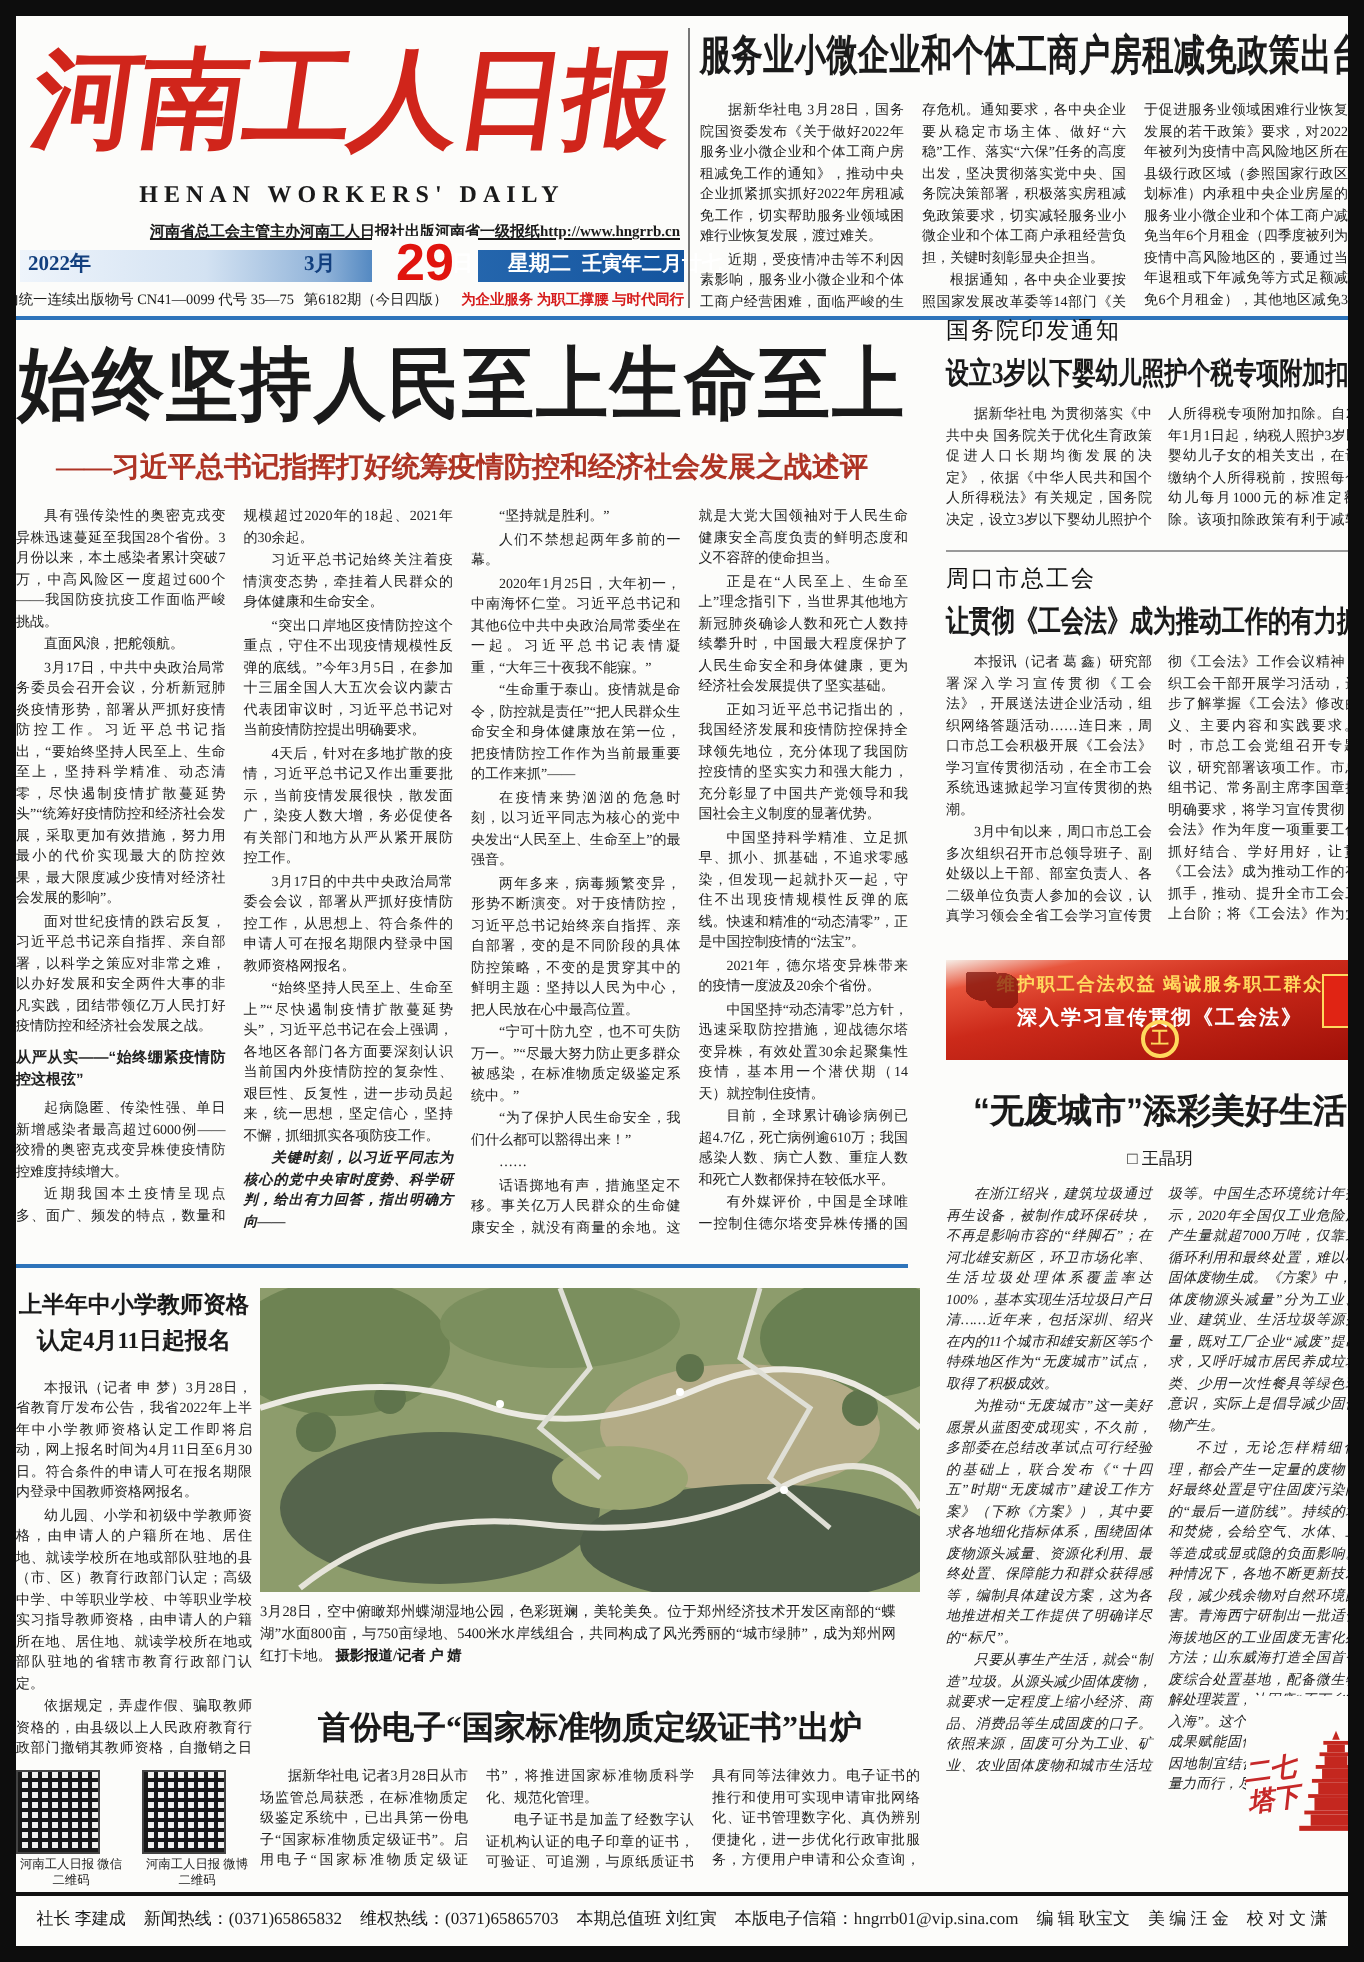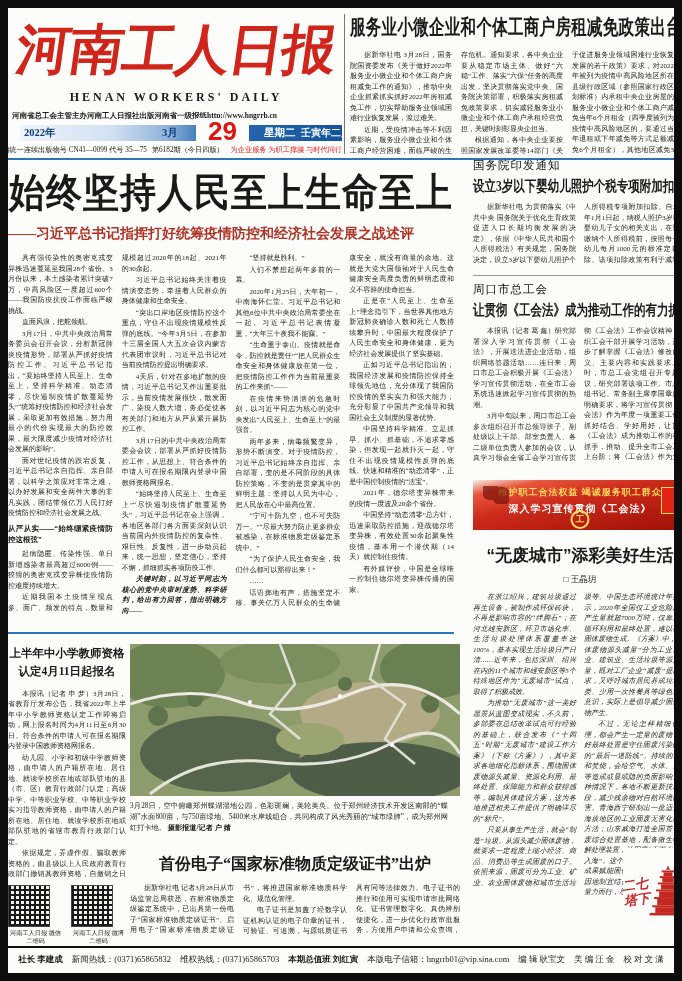--- a/index.html
+++ b/index.html
@@ -10,40 +10,40 @@
   .justify{text-align:justify;text-justify:inter-ideograph;}
   .tiny{font-size:7px;line-height:1.5;color:#222;}
   .cols2{column-count:2;column-gap:8px;}
   .cols3{column-count:3;column-gap:9px;}
   .cols4{column-count:4;column-gap:9px;}
   .sans{font-family:"Liberation Sans","DejaVu Sans",sans-serif;}
   .ofh{overflow:hidden;}
   
   .calligraphy{font-size:54px;line-height:80px;font-weight:bold;color:#d0251b;text-align:center;letter-spacing:-1px;transform:skewX(-8deg);white-space:nowrap;}
   .mast-en{text-align:center;font-weight:bold;font-size:12px;letter-spacing:3px;margin-top:0;}
-  .mast-info{display:flex;justify-content:flex-start;font-size:7.5px;font-weight:bold;margin-top:6px;padding:0 2px;}
-  .date-bar{position:relative;height:16px;margin-top:4px;background:linear-gradient(90deg,#eef4fb 0%,#d3e2f2 28%,#8fb2d8 46%,#2a6cb2 58%,#14549e 100%);margin-left:10px;}
+  .mast-info{display:flex;justify-content:flex-end;font-size:7.5px;font-weight:bold;margin-top:6px;padding:0 2px;text-decoration:underline;}
+  .date-bar{position:relative;height:16px;margin-top:4px;background:linear-gradient(90deg,#eef4fb 0%,#d3e2f2 28%,#8fb2d8 46%,#2a6cb2 58%,#14549e 100%);}
   .db{position:absolute;top:2px;font-size:10.5px;font-weight:bold;line-height:12px;white-space:nowrap;}
   .db-year{left:4px;color:#123f7e;}
   .db-month{left:142px;color:#123f7e;}
   .db-29{left:176px;top:-7px;font-size:26px;line-height:26px;color:#e0140e;background:#fcfcfa;padding:0 12px;}
   .db-daychar{left:216px;color:#fff;}
   .db-week{left:244px;color:#fff;}
   .db-lunar{left:281px;color:#fff;font-size:10px;}
   .pub-line{display:flex;justify-content:flex-end;font-size:7.2px;margin-top:4px;white-space:nowrap;}
   .pub-right span{margin-left:5px;}
-  .slogan{color:#d61c1c;font-weight:normal;}
+  .slogan{color:#d61c1c;font-weight:bold;}
   .vrule{width:1px;background:#777;}
   
   .bluerule{background:#2e74ba;height:2px;}
   
   .tr-title{font-size:15.5px;font-weight:900;white-space:nowrap;transform:scaleY(1.35);transform-origin:top left;letter-spacing:0.3px;}
   
   .lead-title{font-size:36px;font-weight:900;text-align:center;letter-spacing:1px;white-space:nowrap;transform:scaleY(1.1);transform-origin:top center;}
-  .lead-sub{color:#ae3425;font-weight:bold;font-size:14px;margin-top:10px;white-space:nowrap;}
+  .lead-sub{text-align:center;color:#ae3425;font-weight:bold;font-size:14px;margin-top:10px;white-space:nowrap;}
   .lead-body p.sub{font-weight:bold;font-family:"Liberation Sans","DejaVu Sans",sans-serif;text-indent:0;margin:4px 0;font-size:7.5px;}
   .lead-body p.kai{font-style:italic;font-weight:bold;}
   
   .kicker{font-size:11.5px;letter-spacing:1px;color:#111;}
   .sb-title{font-weight:900;font-size:11.5px;white-space:nowrap;transform:scaleY(1.3);transform-origin:top left;margin-top:4px;}
   .sb-div{border:none;border-top:1px solid #999;margin:7px 0 6px 0;}
   .banner{position:relative;height:50px;margin-top:8px;background:linear-gradient(168deg,#f6efe8 0%,#e8553c 16%,#cc2a1a 42%,#9e0f07 100%);overflow:hidden;}
   .bl1{text-align:center;color:#ffd95e;font-weight:bold;font-size:9px;letter-spacing:1px;padding-top:6px;}
   .bl2{text-align:center;color:#fff;font-weight:bold;font-size:10px;margin-top:3px;letter-spacing:1px;}
   .emblem{position:absolute;left:50%;bottom:1px;transform:translateX(-50%);width:15px;height:15px;border-radius:50%;border:2px solid #ffd95e;color:#ffd95e;font-size:9px;line-height:14px;text-align:center;font-weight:bold;}
@@ -60,21 +60,21 @@
   .qrs{display:flex;gap:8px;margin-top:6px;}
   .qr-box{width:40px;height:40px;border:1px solid #444;background:repeating-linear-gradient(0deg,#1a1a1a 0 2px,transparent 2px 5px),repeating-linear-gradient(90deg,#1a1a1a 0 2px,#f2f2f0 2px 5px);}
   .qr-label{font-size:6.2px;text-align:center;line-height:1.35;margin-top:2px;}
   
   .caption{font-size:7.2px;line-height:1.5;margin-top:5px;}
   .credit{font-weight:bold;}
   .cert-title{text-align:center;font-weight:900;font-size:16px;white-space:nowrap;}
   
   .footer{border-top:2px solid #111;padding-top:6px;}
   .f-line{display:flex;justify-content:center;gap:9px;font-size:8.5px;white-space:nowrap;}
-  .f-line .nm{font-weight:bold;}
+  .f-line .nm{font-weight:normal;}
 </style>
 </head>
 <body>
 
 <div class="page">
   <div class="sheet">
 
     <div class="abs" style="left:2px;top:2px;width:332px;">
       <div class="calligraphy">河南工人日报</div>
       <div class="mast-en">HENAN WORKERS' DAILY</div>
@@ -139,20 +139,21 @@
           <p>两年多来，病毒频繁变异，形势不断演变。对于疫情防控，习近平总书记始终亲自指挥、亲自部署，变的是不同阶段的具体防控策略，不变的是贯穿其中的鲜明主题：坚持以人民为中心，把人民放在心中最高位置。</p>
           <p>“宁可十防九空，也不可失防万一。”“尽最大努力防止更多群众被感染，在标准物质定级鉴定系统中。”</p>
           <p>“为了保护人民生命安全，我们什么都可以豁得出来！”</p>
           <p>……</p>
           <p>话语掷地有声，措施坚定不移。事关亿万人民群众的生命健康安全，就没有商量的余地。这就是大党大国领袖对于人民生命健康安全高度负责的鲜明态度和义不容辞的使命担当。</p>
           <p>正是在“人民至上、生命至上”理念指引下，当世界其他地方新冠肺炎确诊人数和死亡人数持续攀升时，中国最大程度保护了人民生命安全和身体健康，更为经济社会发展提供了坚实基础。</p>
           <p>正如习近平总书记指出的，我国经济发展和疫情防控保持全球领先地位，充分体现了我国防控疫情的坚实实力和强大能力，充分彰显了中国共产党领导和我国社会主义制度的显著优势。</p>
           <p>中国坚持科学精准、立足抓早、抓小、抓基础，不追求零感染，但发现一起就扑灭一起，守住不出现疫情规模性反弹的底线。快速和精准的“动态清零”，正是中国控制疫情的“法宝”。</p>
           <p>2021年，德尔塔变异株带来的疫情一度波及20余个省份。</p>
           <p>中国坚持“动态清零”总方针，迅速采取防控措施，迎战德尔塔变异株，有效处置30余起聚集性疫情，基本用一个潜伏期（14天）就控制住疫情。</p>
+          <p>目前，全球累计确诊病例已超4.7亿，死亡病例逾610万；我国感染人数、病亡人数、重症人数和死亡人数都保持在较低水平。</p>
           <p>有外媒评价，中国是全球唯一控制住德尔塔变异株传播的国家。</p>
         </div>
     </div>
 
     <div class="abs bluerule" style="left:0;top:624px;width:446px;"></div>
 
     <div class="abs" style="left:452px;top:150px;width:214px;margin-left:13px;">
       <div class="kicker">国务院印发通知</div>
       <div class="sb-title">设立3岁以下婴幼儿照护个税专项附加扣除</div>
       <div class="tiny justify cols2 ofh" style="margin-top:10px;height:66px;">

